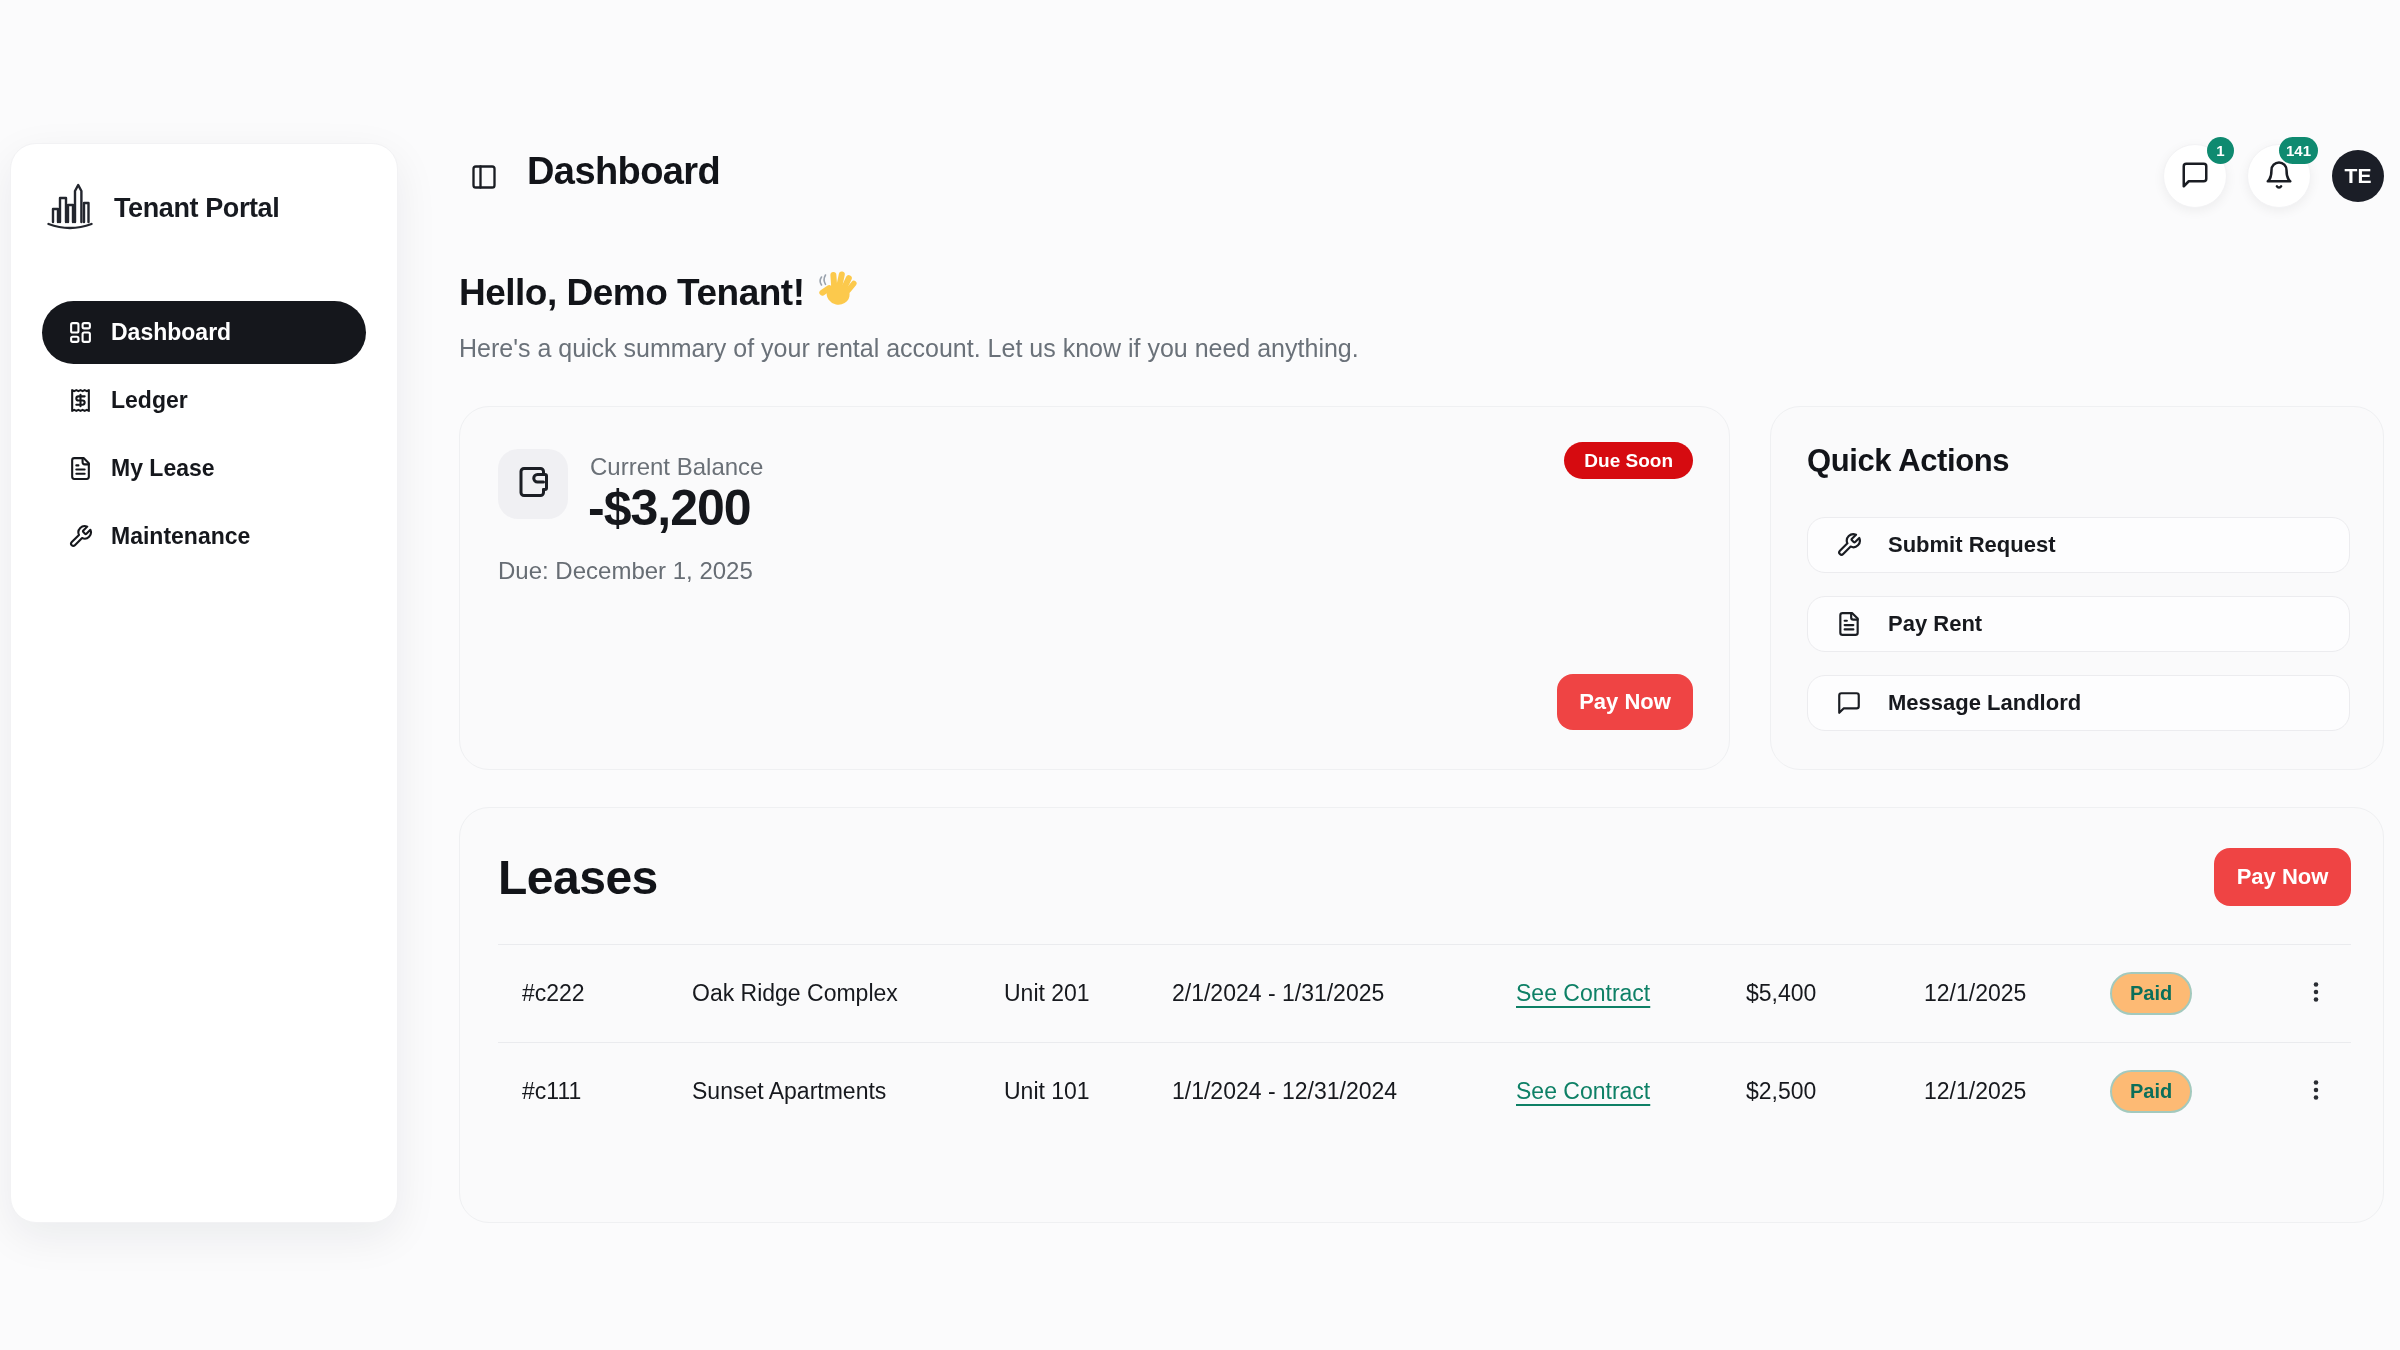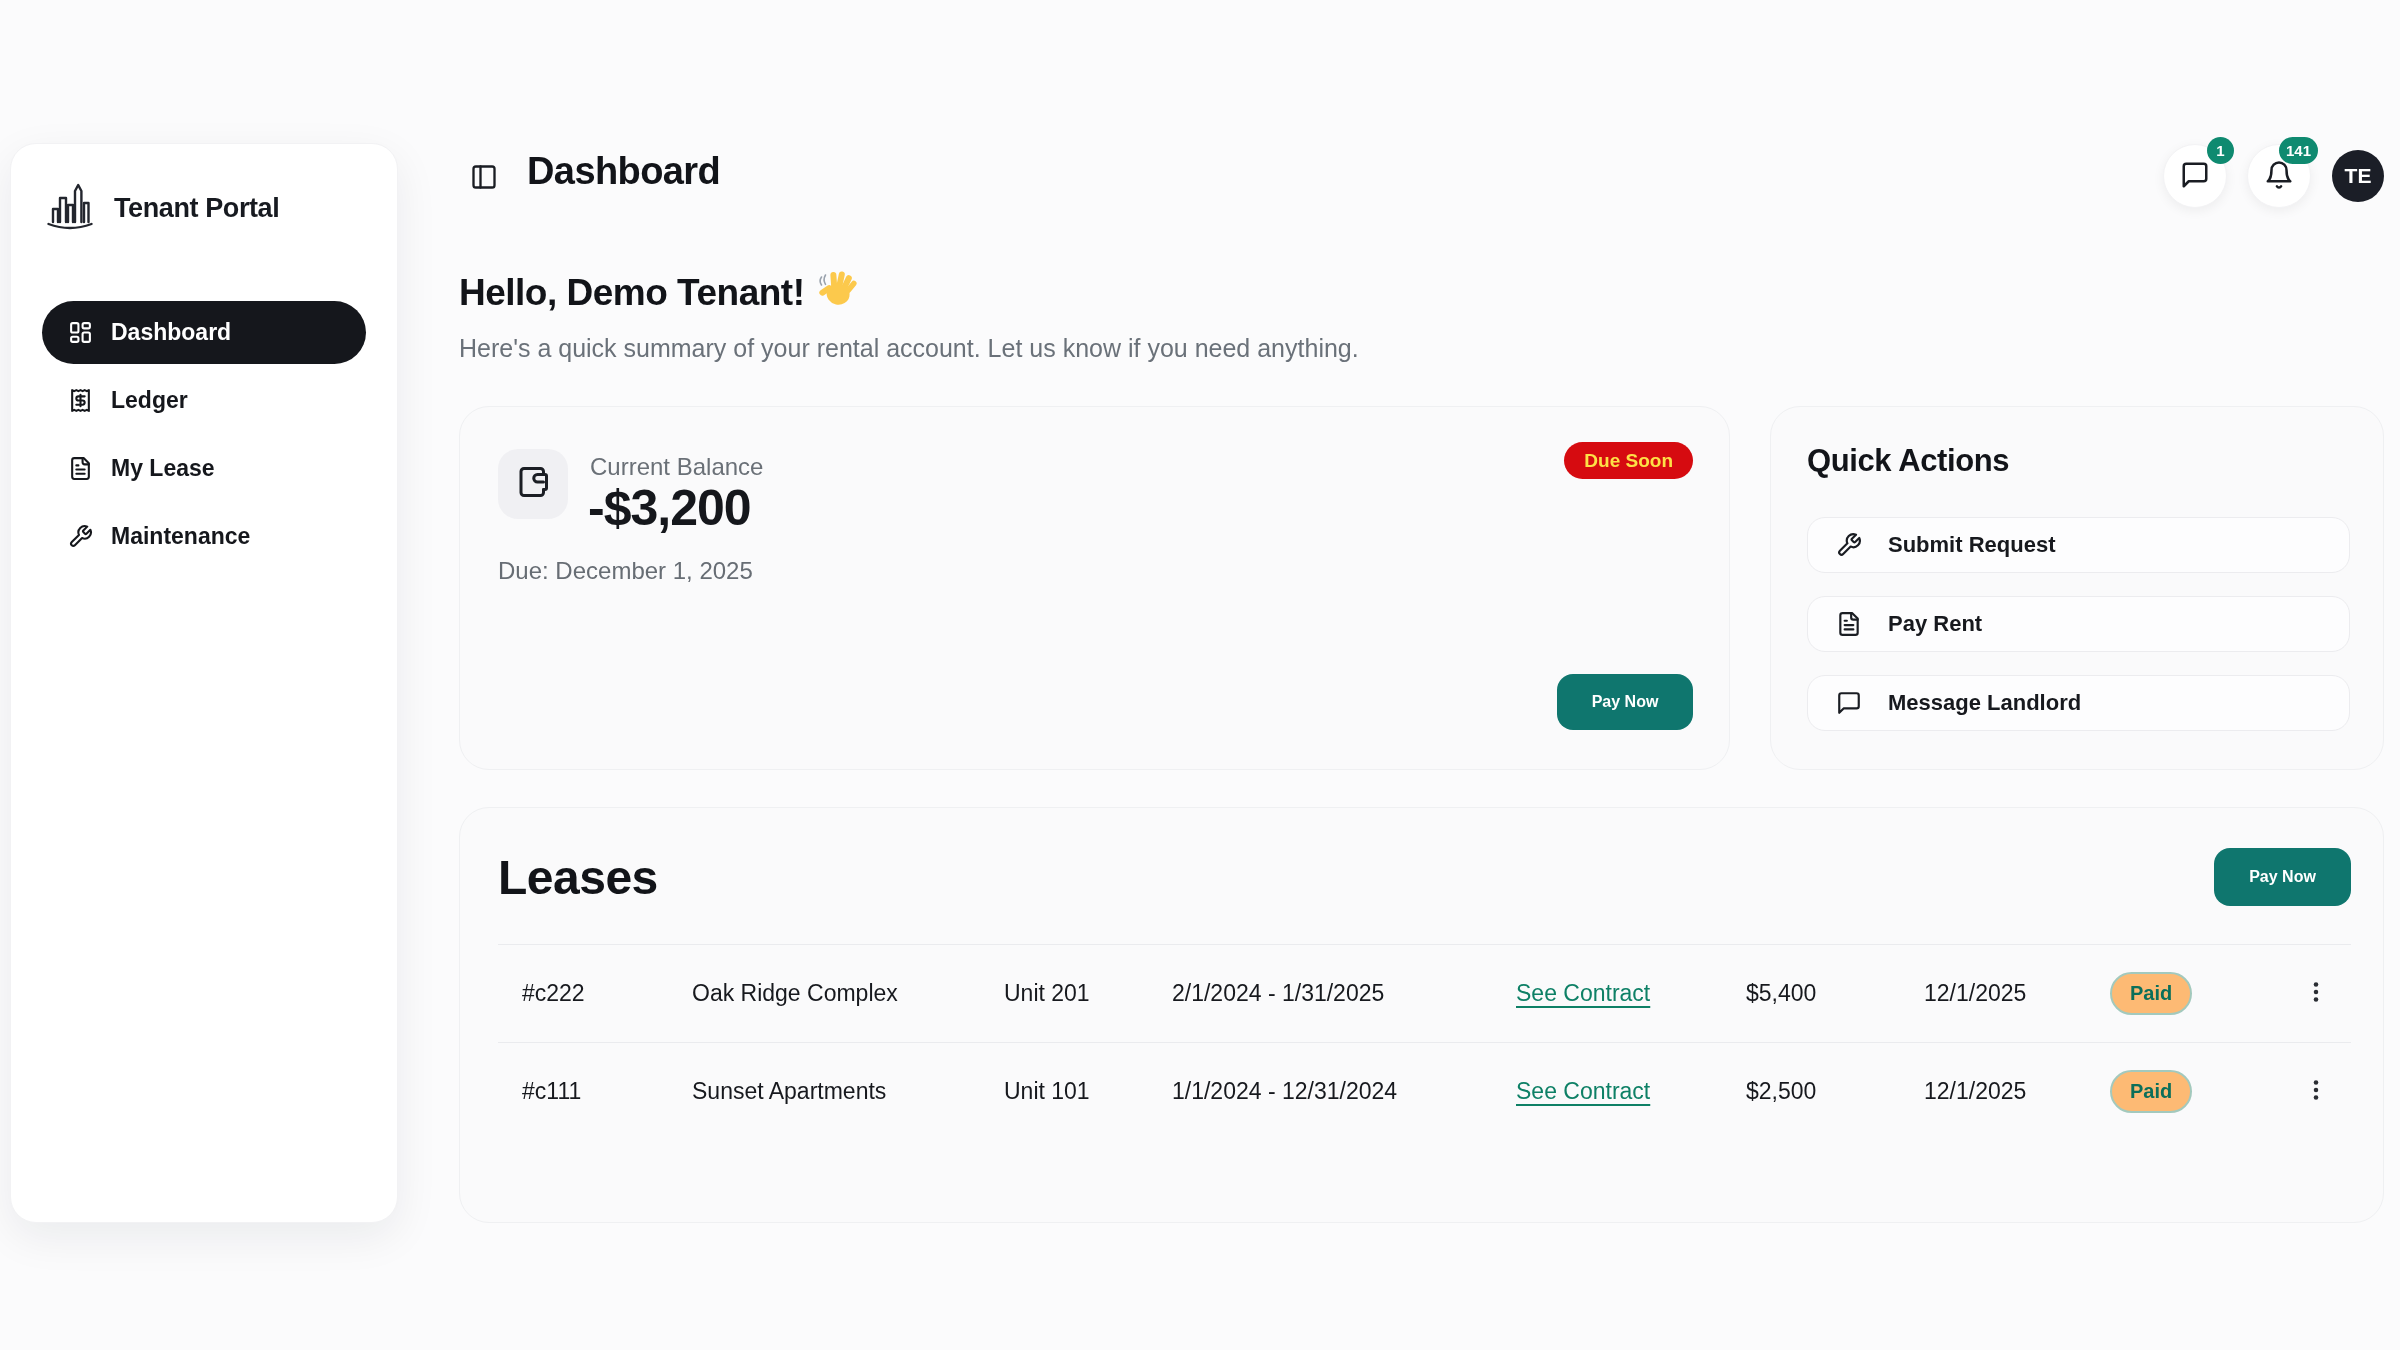--- a/index.html
+++ b/index.html
@@ -46,24 +46,24 @@
   .qa-card { left:1770px; top:406px; width:614px; height:364px; }
   .leases-card { left:459px; top:807px; width:1925px; height:416px; overflow:hidden; }
 
   
   .wallet-tile { position:absolute; left:38px; top:42px; width:70px; height:70px; border-radius:20px;
     background:#f0f0f3; display:flex; align-items:center; justify-content:center; color:#1b1e24; }
   .bal-label { position:absolute; left:130px; top:46px; font-size:24px; color:#6a7077; }
   .bal-amount { position:absolute; left:128px; top:72px; font-size:50px; font-weight:800;
     letter-spacing:-1px; color:#15171c; }
   .due-badge { position:absolute; right:36px; top:35px; height:37px; line-height:37px; padding:0 20px;
-    background:#d60b10; color:#fde047; font-size:19px; font-weight:700; border-radius:999px; }
+    background:#d60b10; color:#ffffff; font-size:19px; font-weight:700; border-radius:999px; }
   .due-date { position:absolute; left:38px; top:150px; font-size:24px; color:#676d74; }
-  .dark-btn { background:#0f766e; color:#ffffff; border:none; border-radius:16px;
-    font-family:inherit; font-size:16px; font-weight:600; cursor:pointer; }
+  .dark-btn { background:#ef4444; color:#ffffff; border:none; border-radius:16px;
+    font-family:inherit; font-size:22px; font-weight:600; cursor:pointer; }
   .bal-pay { position:absolute; right:36px; bottom:39px; width:136px; height:56px; }
 
   
   .qa-title { position:absolute; left:36px; top:36px; font-size:31px; font-weight:800;
     letter-spacing:-0.4px; color:#121419; }
   .qa-list { position:absolute; left:36px; top:110px; width:543px; display:flex; flex-direction:column; gap:23px; }
   .qa-btn { height:56px; border-radius:18px; background:#fdfdfe; border:1px solid #ececef;
     display:flex; align-items:center; gap:26px; padding:0 28px; font-family:inherit;
     font-size:22px; font-weight:700; color:#17191e; cursor:pointer; text-align:left; }
   .qa-btn .qa-icon { display:flex; align-items:center; color:#1a1d23; }

